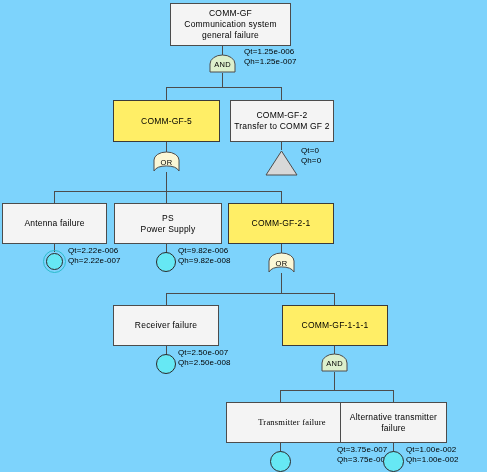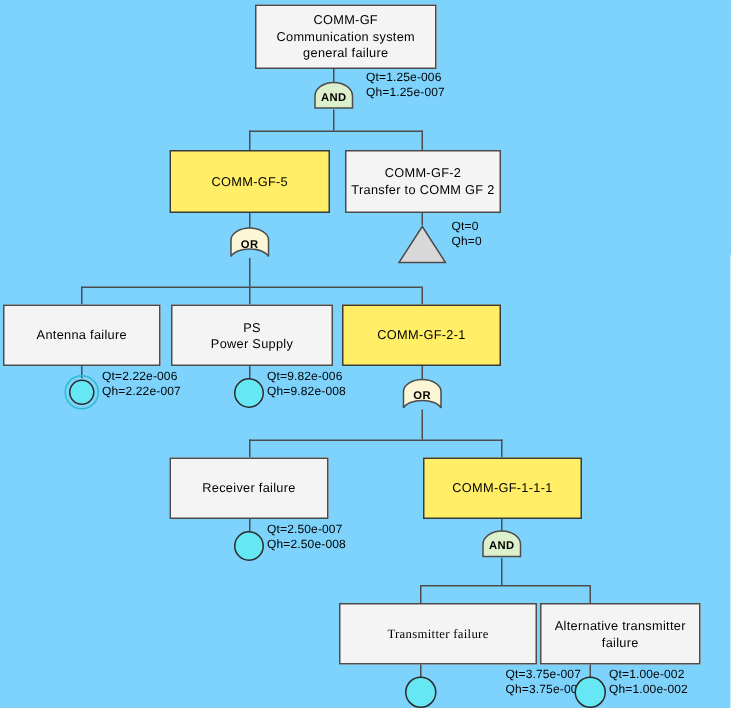--- a/index.html
+++ b/index.html
@@ -40,21 +40,21 @@
     position:absolute;
     box-sizing:border-box;
     font-size:7.5px;
     color:#000;
     display:flex;
     align-items:center;
     justify-content:center;
     letter-spacing:0.3px;
   }
   .gate svg{position:absolute;left:0;top:0;overflow:visible;}
-  .gate .gtext{position:relative;z-index:2;line-height:1;padding-top:2px;font-weight:bold;}
+  .gate .gtext{position:relative;z-index:2;line-height:1;padding-top:2px;}
 
   
   .transfer{position:absolute;}
 
   
   .circle{
     position:absolute;
     box-sizing:border-box;
     border-radius:50%;
     background:#66e8f4;
@@ -219,21 +219,21 @@
 
   <div class="vline" style="left:334px;top:372px;height:18px;"></div>
   <div class="hline" style="left:280px;top:390px;width:114px;"></div>
   <div class="vline" style="left:280px;top:390px;height:12px;"></div>
   <div class="vline" style="left:393px;top:390px;height:12px;"></div>
 
   <div class="node grey" style="left:226px;top:402px;width:132px;height:41px;font-family:Liberation Serif, serif;">
     <span class="lbl">Transmitter failure</span>
   </div>
 
-  <div class="node grey" style="left:340px;top:402px;width:107px;height:41px;margin-left:20px;">
+  <div class="node grey" style="left:340px;top:402px;width:107px;height:41px;">
     <span class="lbl">
       <span>Alternative transmitter</span><br>
       <span>failure</span>
     </span>
   </div>
 
   <div class="vline" style="left:280px;top:443px;height:9px;"></div>
   <div class="circle" style="left:270px;top:451px;width:21px;height:21px;"></div>
   <div class="qvals" style="left:293px;top:445px;margin-left:44px;">
     <div>Qt=3.75e-007</div>

